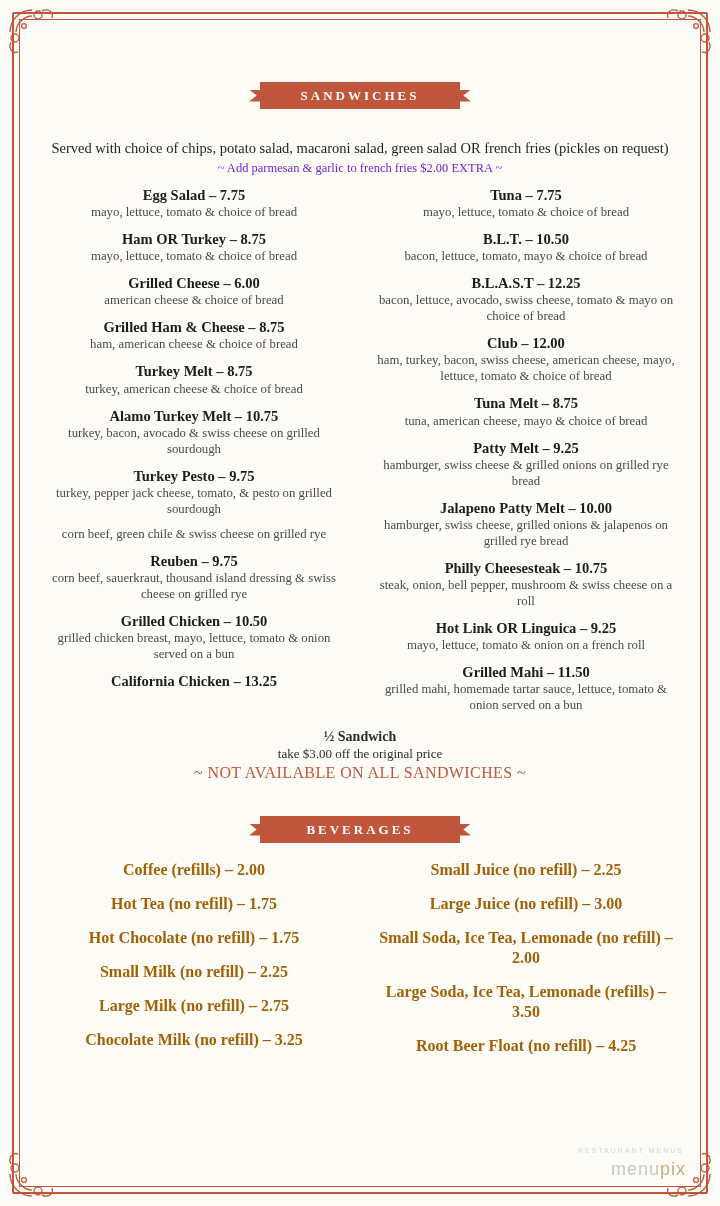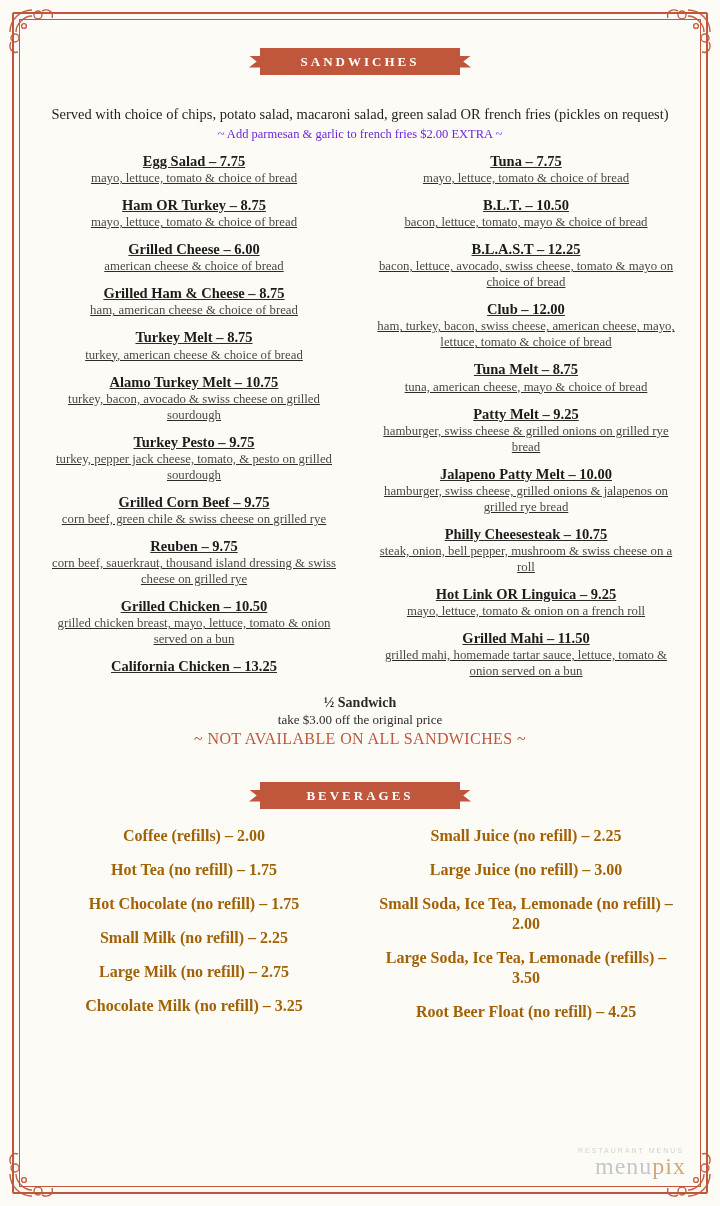--- a/index.html
+++ b/index.html
@@ -78,21 +78,21 @@
     position: absolute;
     top: 50%;
     width: 14px;
     height: 12px;
     margin-top: -6px;
     background: #c0563c;
   }
   .section-banner::before { left: -11px; clip-path: polygon(0 0, 100% 0, 100% 100%, 0 100%, 55% 50%); }
   .section-banner::after  { right: -11px; clip-path: polygon(0 0, 100% 0, 45% 50%, 100% 100%, 0 100%); }
 
-  .banner-wrap { position: relative; height: 30px; margin-top: 18px; }
+  .banner-wrap { position: relative; height: 30px; margin-top: 52px; }
   .banner-wrap.beverages { margin-top: 34px; }
 
   .subtitle {
     text-align: center;
     font-size: 14.5px;
     margin-top: 28px;
     color: #1f1f1f;
   }
   .addline {
     text-align: center;
@@ -102,21 +102,20 @@
   }
 
   .columns {
     display: flex;
     margin-top: 10px;
   }
   .col {
     width: 50%;
     box-sizing: border-box;
     padding: 0 14px;
-    text-decoration: underline;
   }
   .item { text-align: center; margin-bottom: 9px; }
   .item .name {
     font-size: 14.5px;
     font-weight: bold;
     color: #1c1c1c;
     line-height: 1.25;
   }
   .item .desc {
     font-size: 12.8px;
@@ -138,22 +137,22 @@
     font-weight: bold;
     color: #a16207;
     margin-bottom: 14px;
     line-height: 1.25;
   }
 
   .watermark {
     position: absolute;
     right: 34px;
     bottom: 26px;
-    font-family: Liberation Serif, serif;
-    font-size: 24px;
+    font-family: Liberation Sans, sans-serif;
+    font-size: 18px;
     letter-spacing: 1px;
     color: #b9bec4;
     opacity: .85;
   }
   .watermark .accent { color: #c79a6a; }
   .watermark-sub {
     position: absolute;
     right: 36px;
     bottom: 52px;
     font-family: "Liberation Sans", sans-serif;
@@ -247,21 +246,20 @@
         </div>
         <div class="item">
           <div class="name">Alamo Turkey Melt – 10.75</div>
           <div class="desc">turkey, bacon, avocado &amp; swiss cheese on grilled sourdough</div>
         </div>
         <div class="item">
           <div class="name">Turkey Pesto – 9.75</div>
           <div class="desc">turkey, pepper jack cheese, tomato, &amp; pesto on grilled sourdough</div>
         </div>
         <div class="item">
-          <div class="name">Grilled Corn Beef – 9.75</div>
           <div class="desc">corn beef, green chile &amp; swiss cheese on grilled rye</div>
         </div>
         <div class="item">
           <div class="name">Reuben – 9.75</div>
           <div class="desc">corn beef, sauerkraut, thousand island dressing &amp; swiss cheese on grilled rye</div>
         </div>
         <div class="item">
           <div class="name">Grilled Chicken  – 10.50</div>
           <div class="desc">grilled chicken breast, mayo, lettuce, tomato &amp; onion served on a bun</div>
         </div>

